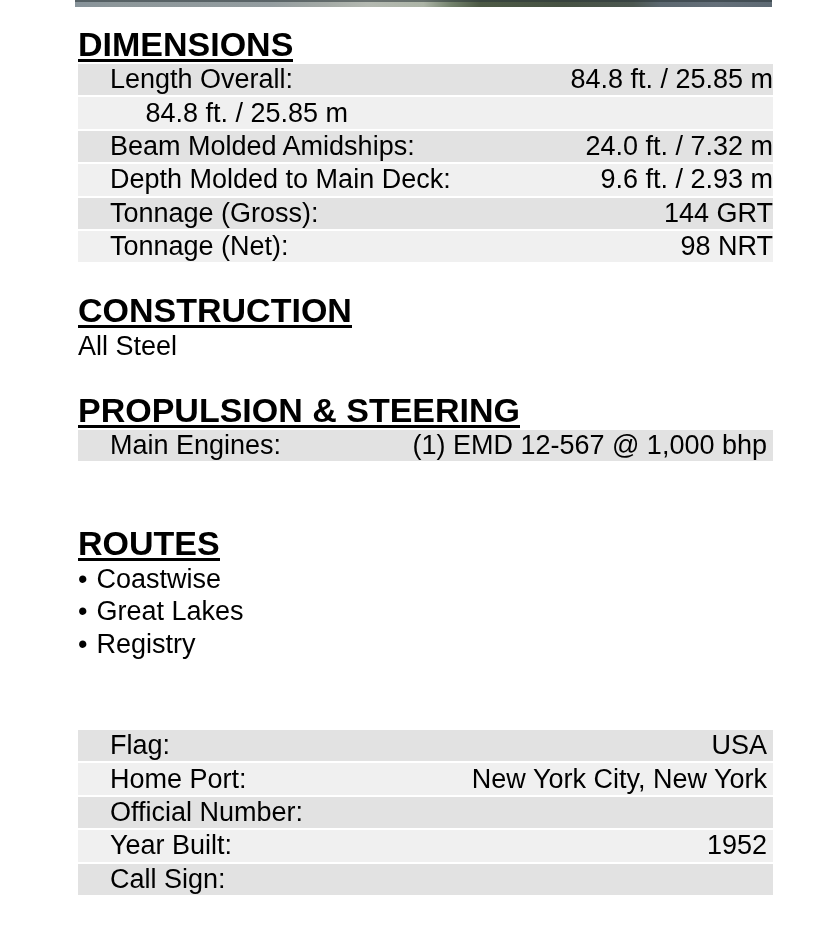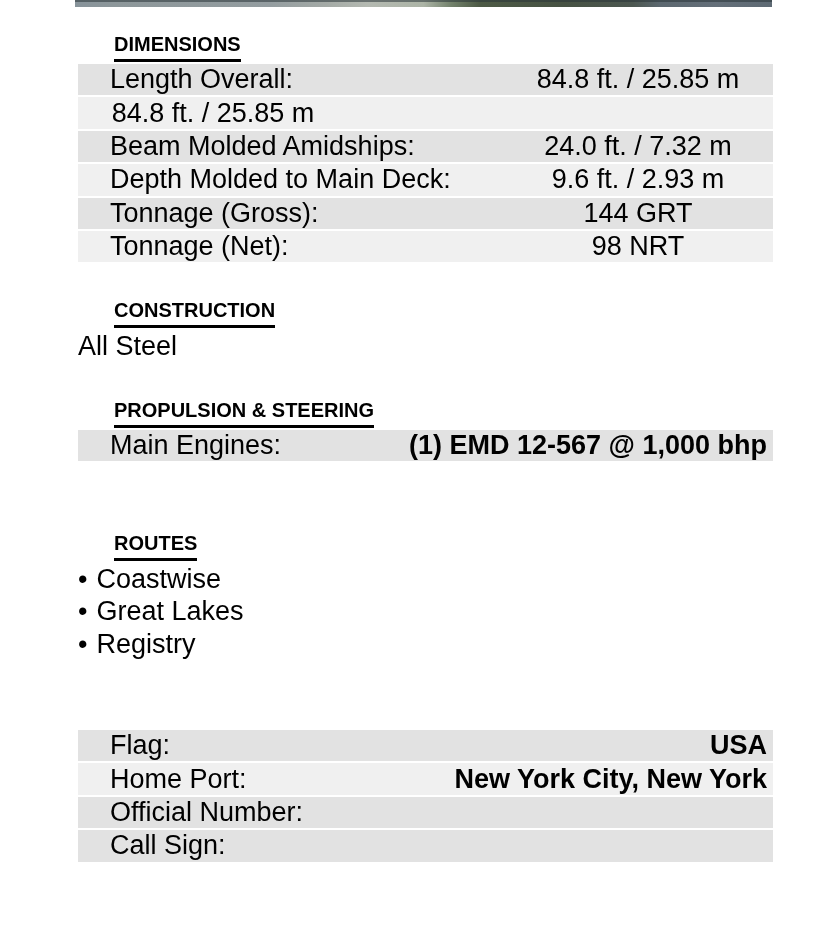--- a/index.html
+++ b/index.html
@@ -18,44 +18,43 @@
     width: 697px; height: 7px;
     background: linear-gradient(to right,
       #87939a 0%, #8d979a 6%, #949da0 28%, #a4aaa6 36%,
       #b4b9b1 42%, #acb4a6 50%, #72816b 54%, #4d5a45 58%,
       #475243 70%, #4c5750 80%, #5c6870 84%, #646f79 92%, #5e6a74 100%);
     box-shadow: inset 0 2px 0 rgba(42, 52, 57, 0.55);
   }
   .abs { position: absolute; left: 78px; }
   .heading {
     font-weight: bold;
-    font-size: 20px;
+    font-size: 34px;
     line-height: 28px;
     white-space: nowrap;
-    margin-left: 36px;
   }
   .heading .hd-text {
     display: inline-block;
     border-bottom: 3px solid #000;
     padding-bottom: 1px;
   }
   .spec-table { width: 695px; }
   .row {
     display: flex;
     align-items: center;
     height: 31.4px;
     margin-bottom: 2px;
     font-size: 27px;
     white-space: nowrap;
   }
   .row.shade-a { background: var(--row_dark, #e2e2e2); }
   .row.shade-b { background: var(--row_light, #f0f0f0); }
   .row .label { flex: 1; padding-left: 20px; margin-left: 12px; }
-  .row .value-center { width: 270px; text-align: center; }
-  .row .value-right { flex: 1.4; text-align: right; padding-right: 6px; font-weight: bold; }
+  .row .value-center { width: 270px; text-align: right; }
+  .row .value-right { flex: 1.4; text-align: right; padding-right: 6px; }
   .plain-text { font-size: 27px; line-height: 33px; white-space: nowrap; }
   .bullet-list { margin: 0; padding: 0; list-style: none; width: 695px; }
   .bullet-list li {
     display: flex;
     align-items: center;
     height: 32.6px;
     font-size: 27px;
     white-space: nowrap;
   }
   .bullet-glyph { margin-right: 9px; }
@@ -135,18 +134,22 @@
       <div class="label">Flag:</div>
       <div class="value-right">USA</div>
     </div>
     <div class="row shade-b">
       <div class="label">Home Port:</div>
       <div class="value-right">New York City, New York</div>
     </div>
     <div class="row shade-a">
       <div class="label">Official Number:</div>
     </div>
+    <div class="row shade-b">
+      <div class="label">Year Built:</div>
+      <div class="value-right">1952</div>
+    </div>
     <div class="row shade-a">
       <div class="label">Call Sign:</div>
     </div>
   </div>
 
 </div>
 
 </body></html>

